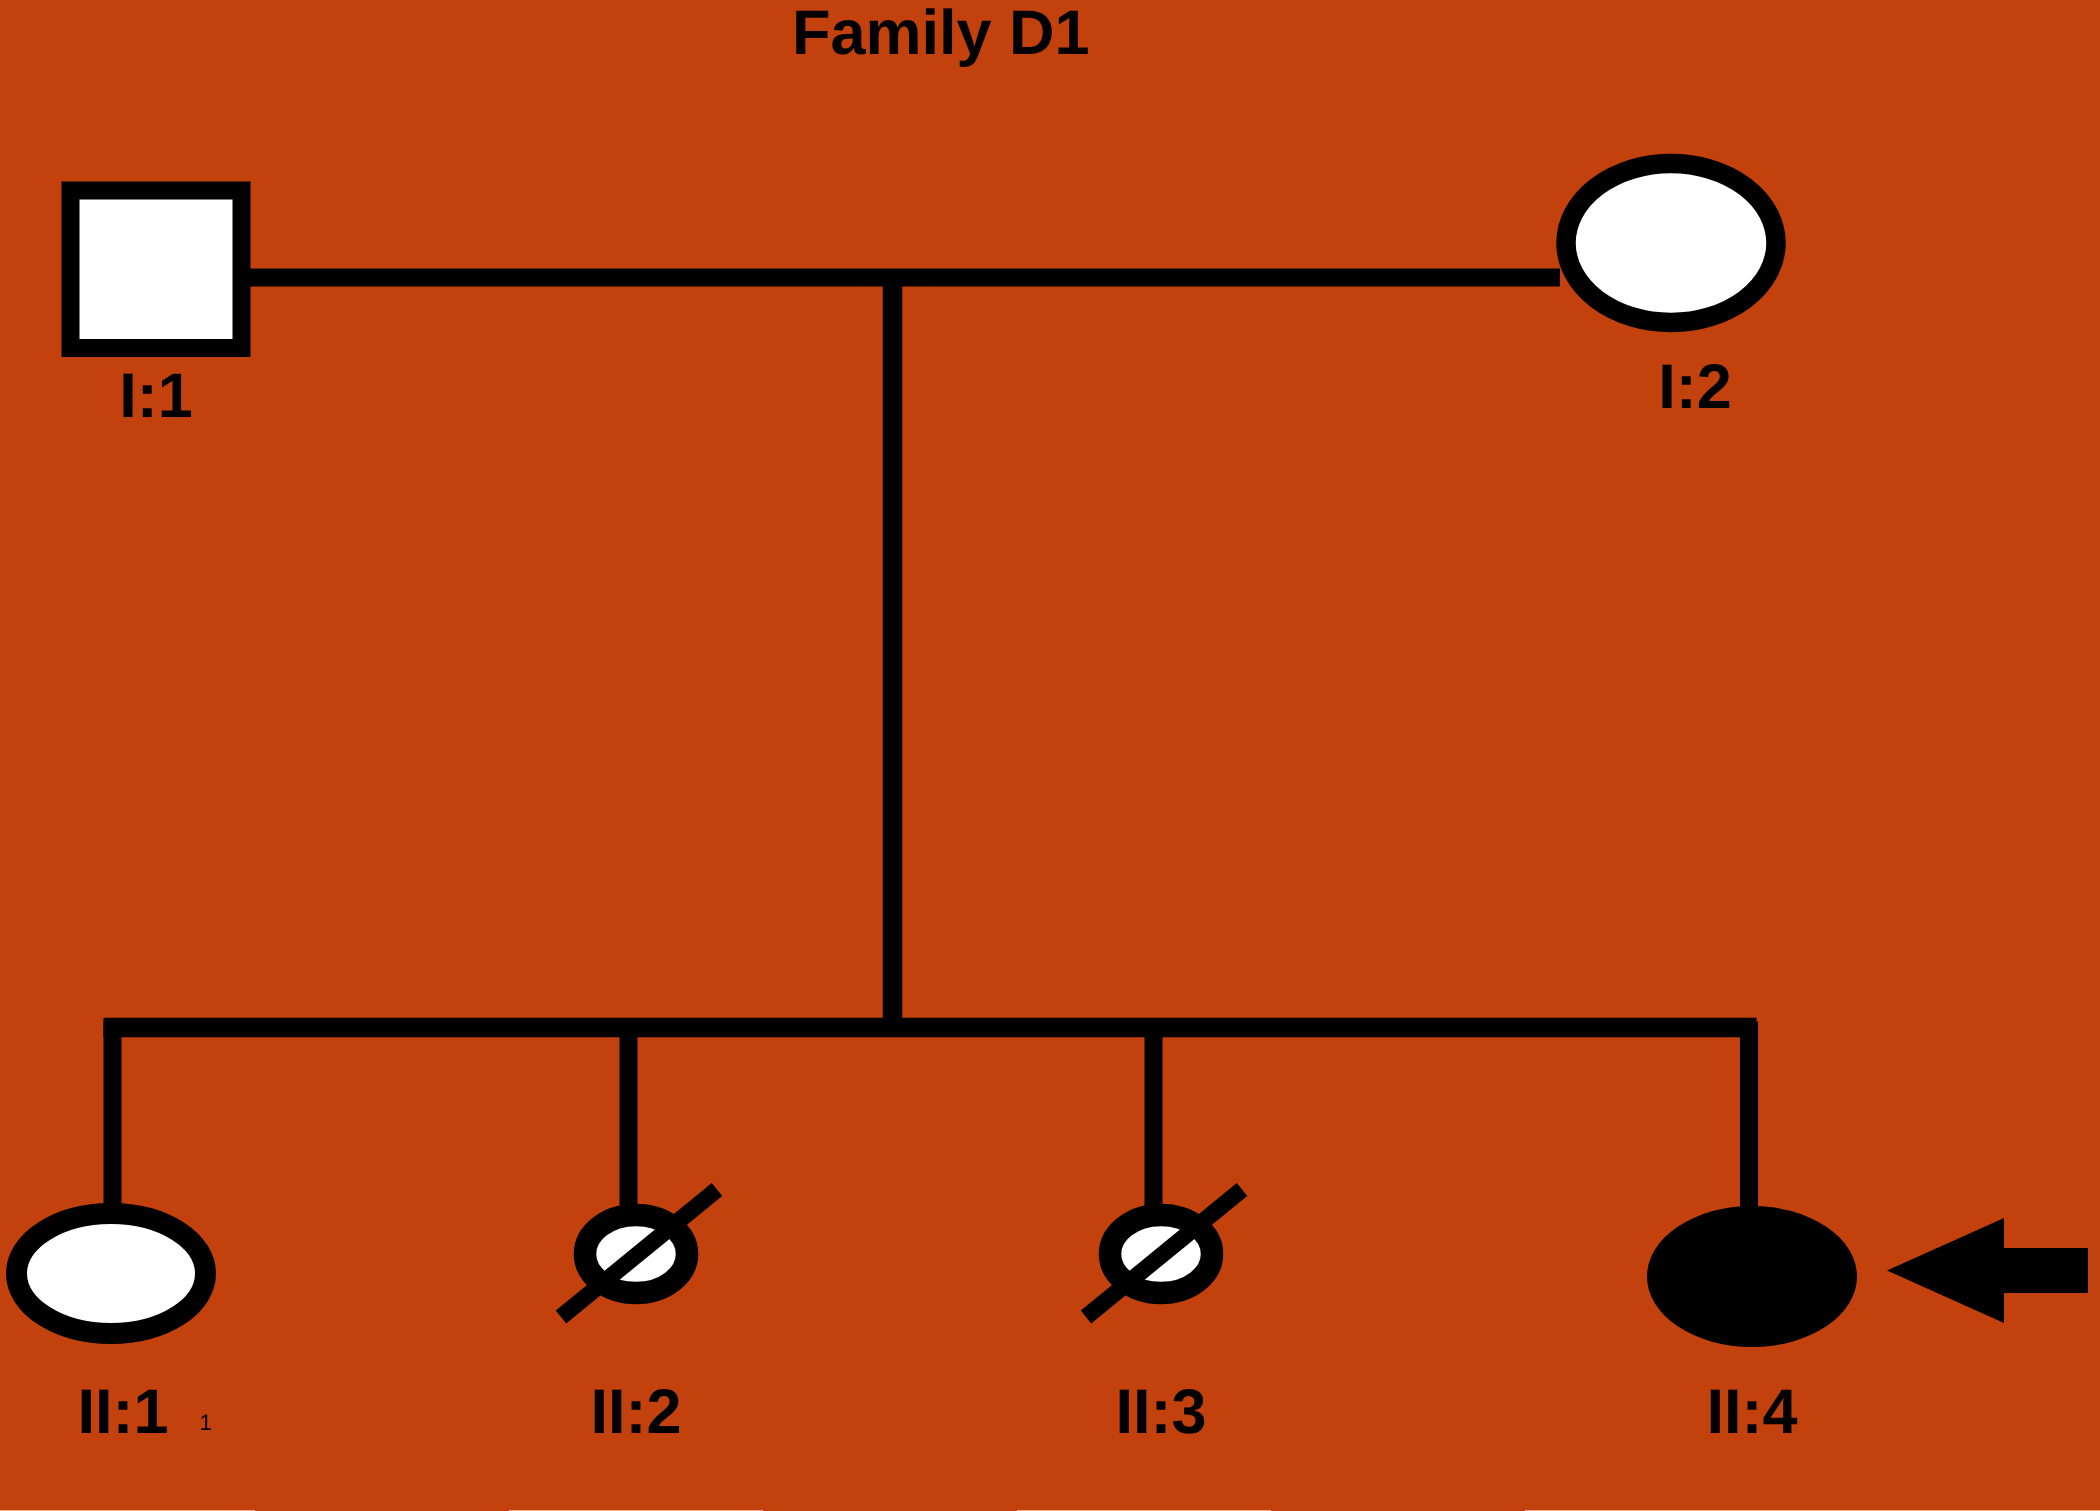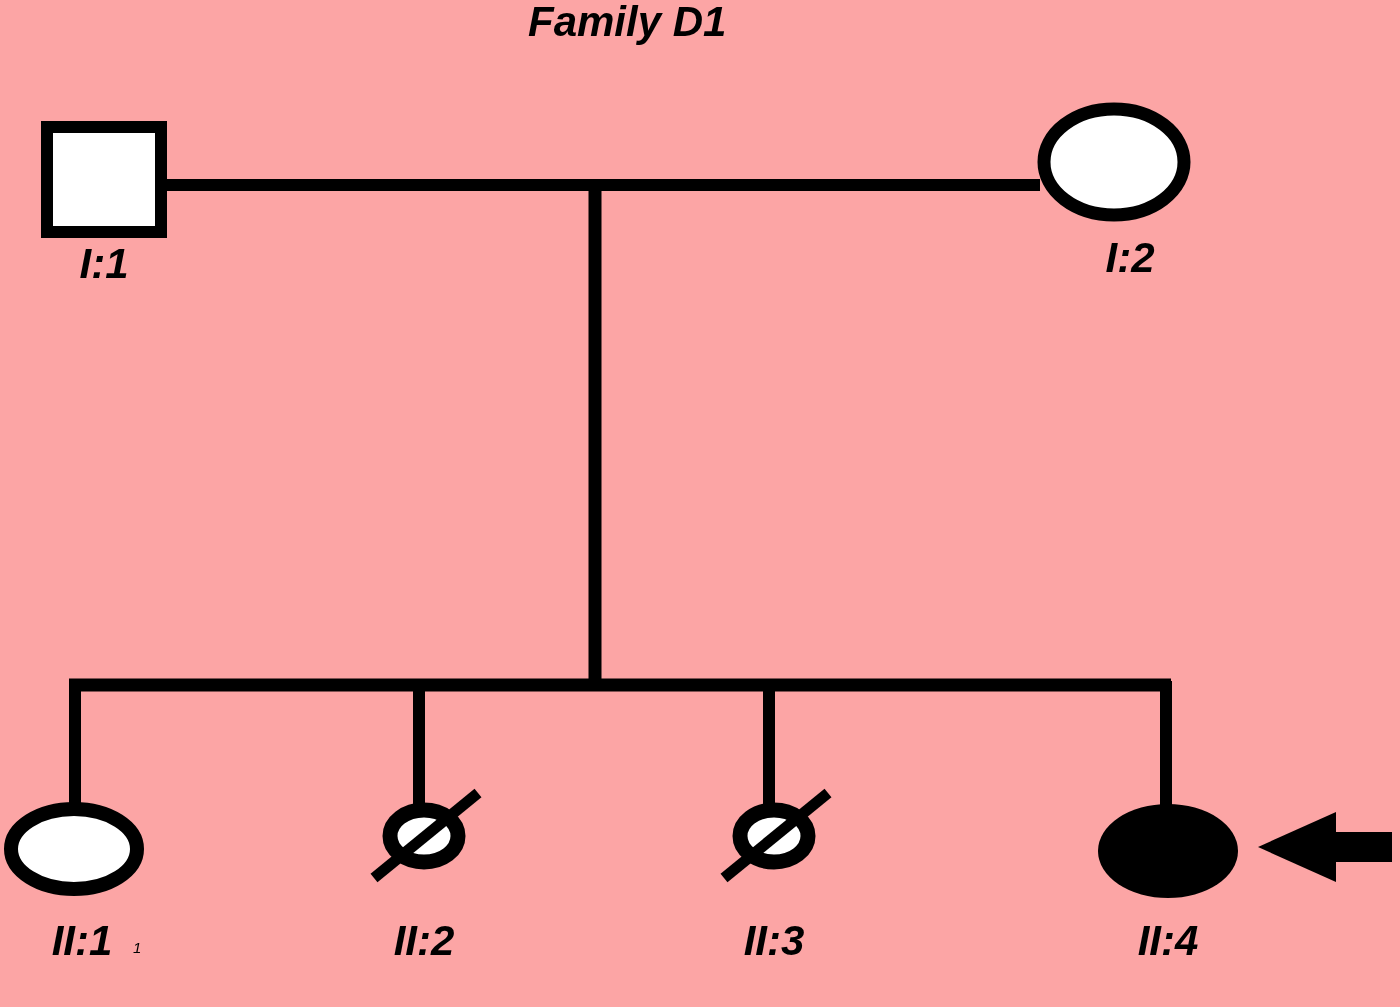--- a/index.html
+++ b/index.html
@@ -10,22 +10,21 @@
   body {
     width: 1400px;
     height: 1007px;
     font-family: "Liberation Sans", sans-serif;
     overflow: hidden;
   }
   #pedigree-root {
     position: relative;
     width: 1400px;
     height: 1007px;
-    background: #fca5a5;
-    font-style: italic;
+    background: #c2410c;
   }
   svg.pedigree-canvas {
     display: block;
     width: 1400px;
     height: 1007px;
   }
   text.chart-title {
     font-family: "Liberation Sans", sans-serif;
     font-weight: bold;
     font-size: 42px;

